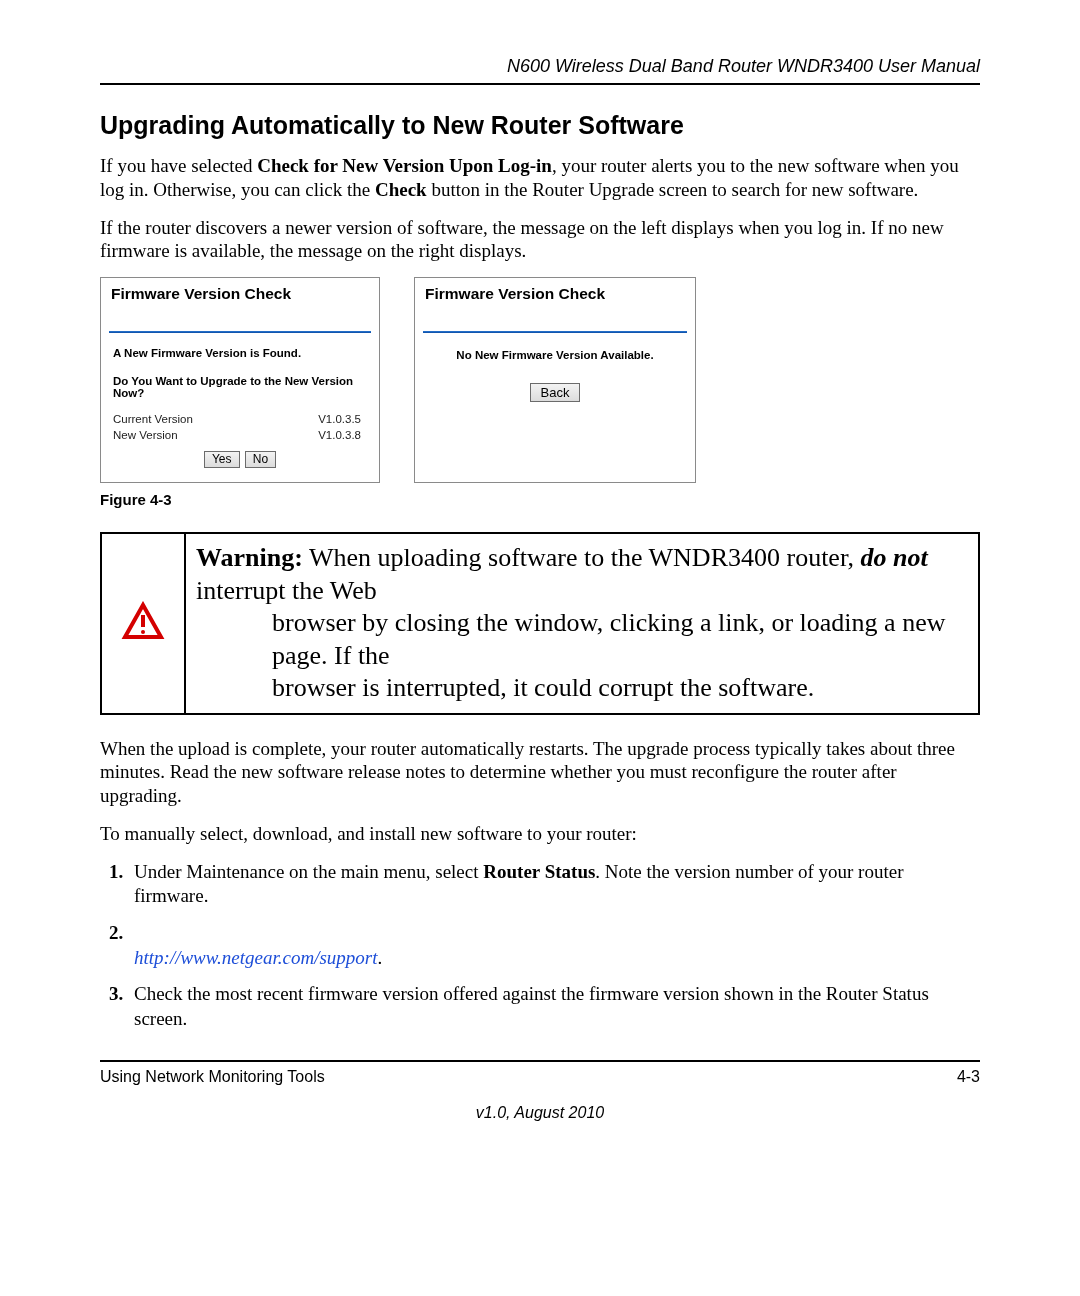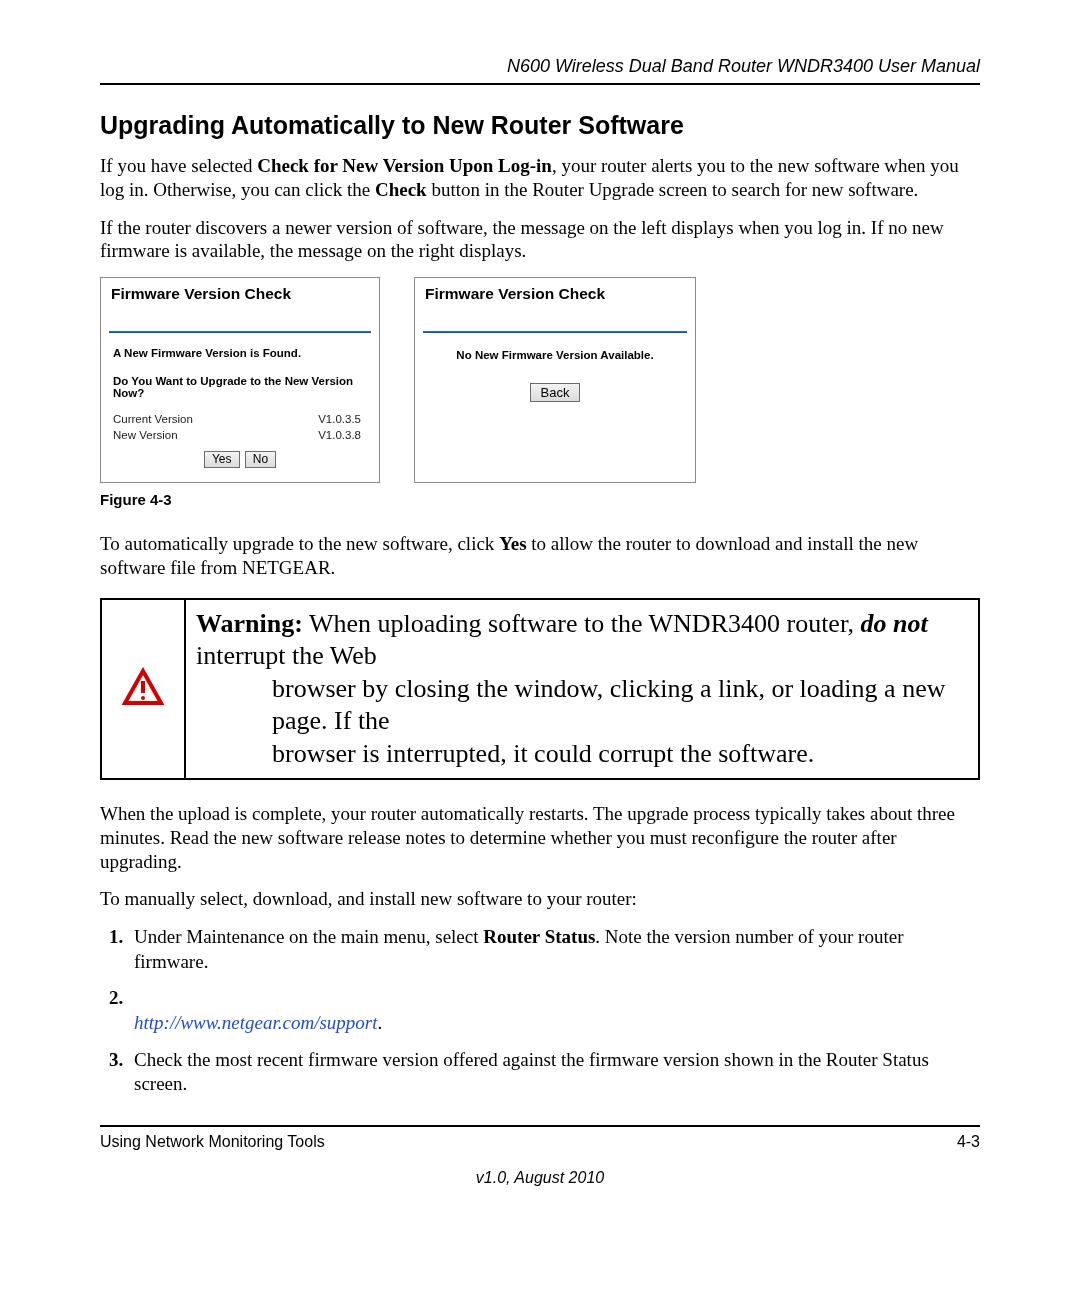--- a/index.html
+++ b/index.html
@@ -235,23 +235,20 @@
       <div class="center-msg">No New Firmware Version Available.</div>
       <div class="center-btn">
         <button class="btn-big">Back</button>
       </div>
     </div>
 
   </div>
 
   <div class="figcap">Figure 4-3</div>
 
-  <p class="body">
-    <span>To automatically upgrade to the new software, click </span><b>Yes</b><span> to allow the router to download and install the new software file from NETGEAR.</span>
-  </p>
 
   <table class="warnbox">
     <tbody>
         <tr>
       <td class="iconcell">
         <svg width="44" height="40" viewBox="0 0 44 40">
           <polygon class="warn-icon" points="22,4 40,36 4,36"></polygon>
           <line x1="22" y1="14" x2="22" y2="26" stroke="#d40000" stroke-width="4"></line>
           <circle cx="22" cy="31" r="2" fill="#d40000"></circle>
         </svg>

